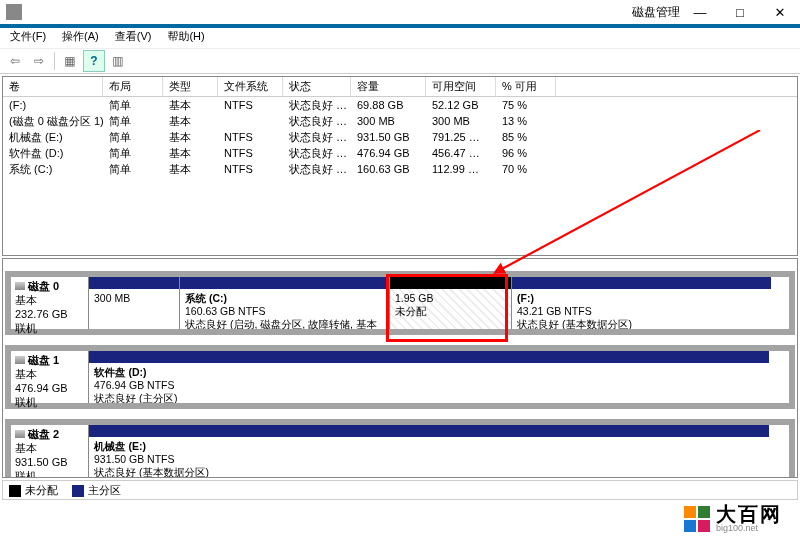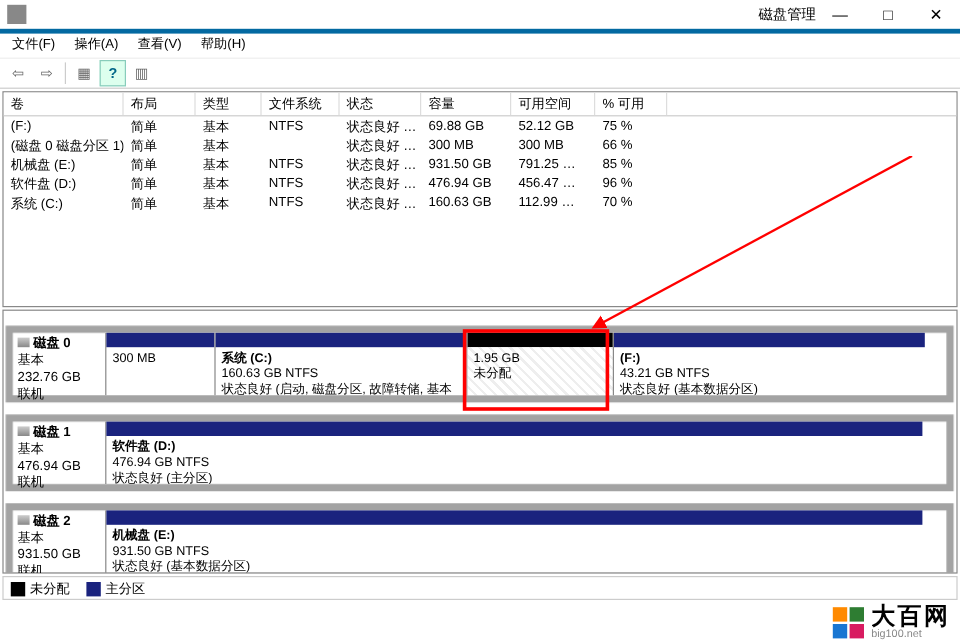--- a/index.html
+++ b/index.html
@@ -34,21 +34,21 @@
 .part-stripe.black { background: #000; }
 .part-body { flex: 1; padding: 3px 5px; font-size: 10.5px; line-height: 13px; overflow: hidden; }
 .part-name { font-weight: bold; }
 .part.hatched .part-body { background: repeating-linear-gradient(45deg,#fff 0 4px,#eee 4px 6px); }
 .redbox { position: absolute; border: 3px solid red; pointer-events: none; }
 .legend { height: 20px; border: 1px solid #ccc; margin: 2px; display: flex; align-items: center; gap: 14px; padding: 0 6px; font-size: 11px; }
 .lg-sw { width: 12px; height: 12px; display: inline-block; margin-right: 4px; vertical-align: middle; }
 .lg-sw.ua { background: #000; }
 .lg-sw.pr { background: #1a237e; }
 .arrow-svg { position: absolute; top: 130px; left: 450px; pointer-events: none; }
-.watermark { position: absolute; right: 8px; bottom: 4px; display: flex; align-items: center; gap: 6px; }
+.watermark { position: absolute; right: 18px; bottom: 4px; display: flex; align-items: center; gap: 6px; }
 .watermark .logo { width: 26px; height: 26px; display: grid; grid-template-columns: 1fr 1fr; grid-template-rows: 1fr 1fr; gap: 2px; }
 .watermark .logo span:nth-child(1){background:#ff8a00}
 .watermark .logo span:nth-child(2){background:#2e7d32}
 .watermark .logo span:nth-child(3){background:#1976d2}
 .watermark .logo span:nth-child(4){background:#d81b60}
 .watermark .txt { display:flex; flex-direction:column; line-height:1; }
 .watermark .big { font-size:20px; font-weight:bold; letter-spacing:2px; }
 .watermark .small { font-size:9px; color:#888; }
 </style>
 </head>
@@ -103,21 +103,21 @@
         <div class="c7">75 %</div>
       </div>
       <div class="list-row">
         <div class="c0">(磁盘 0 磁盘分区 1)</div>
         <div class="c1">简单</div>
         <div class="c2">基本</div>
         <div class="c3"></div>
         <div class="c4">状态良好 …</div>
         <div class="c5">300 MB</div>
         <div class="c6">300 MB</div>
-        <div class="c7">66 %</div>
+        <div class="c7">13 %</div>
       </div>
       <div class="list-row">
         <div class="c0">机械盘 (E:)</div>
         <div class="c1">简单</div>
         <div class="c2">基本</div>
         <div class="c3">NTFS</div>
         <div class="c4">状态良好 …</div>
         <div class="c5">931.50 GB</div>
         <div class="c6">791.25 …</div>
         <div class="c7">85 %</div>

